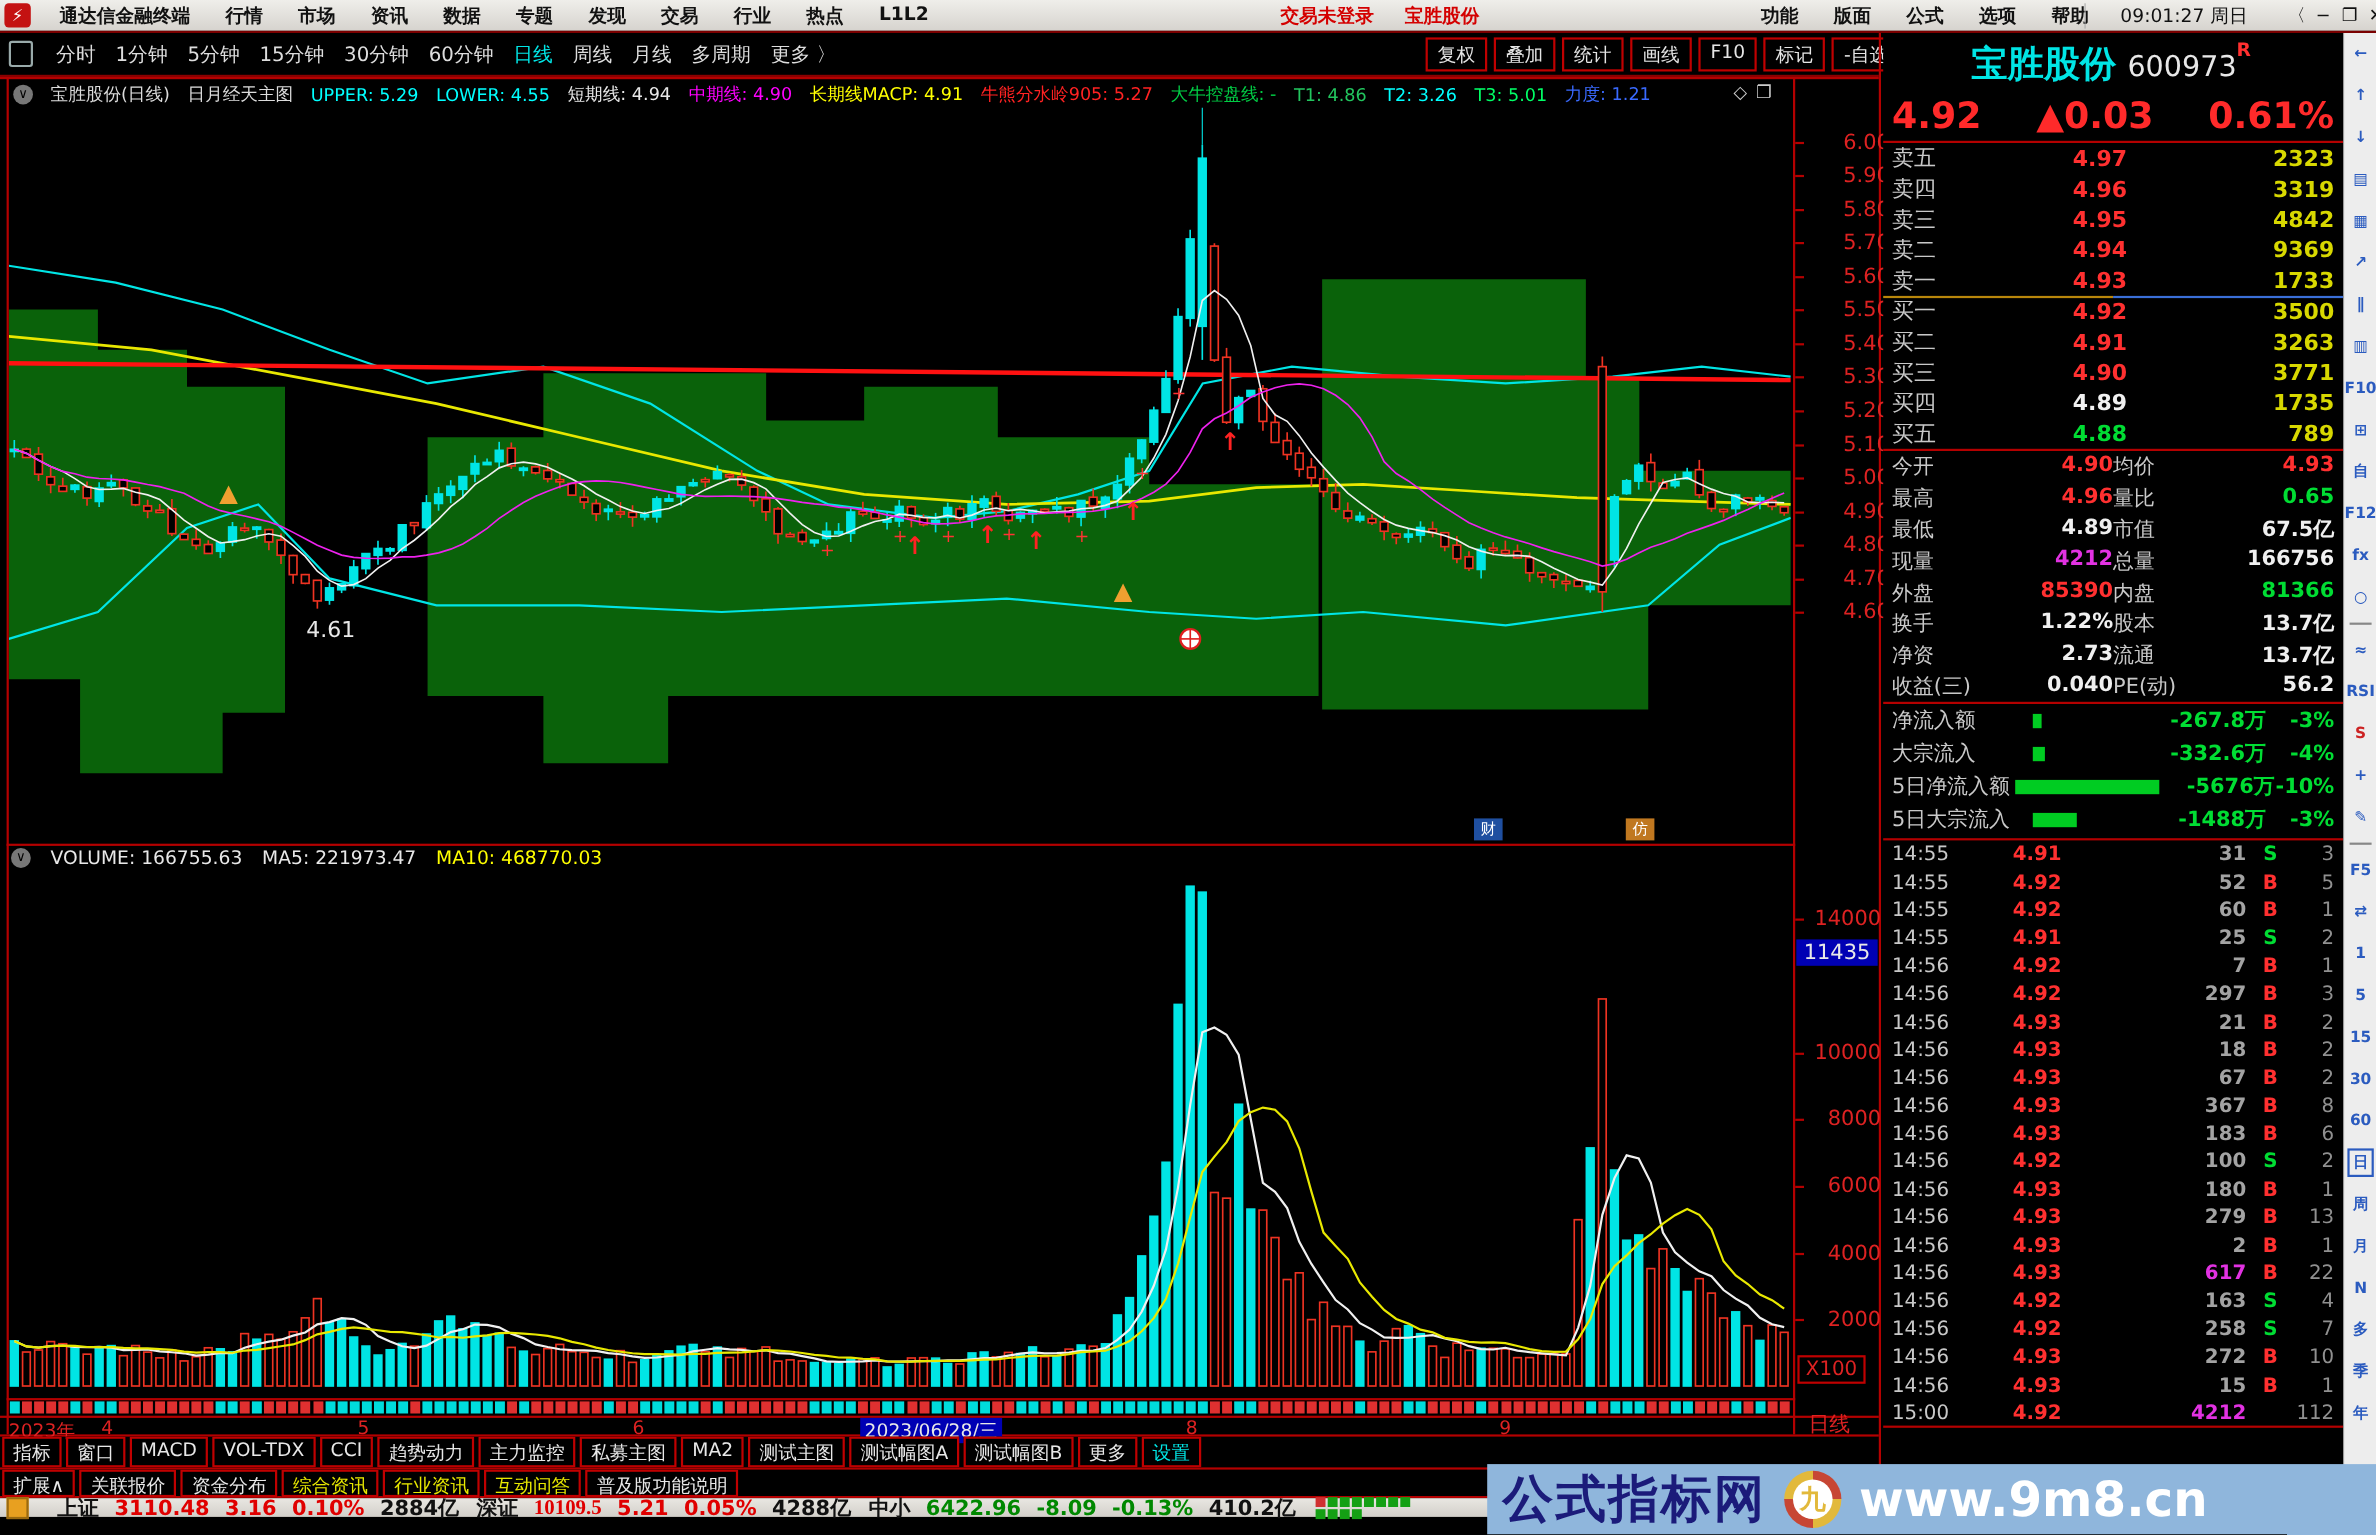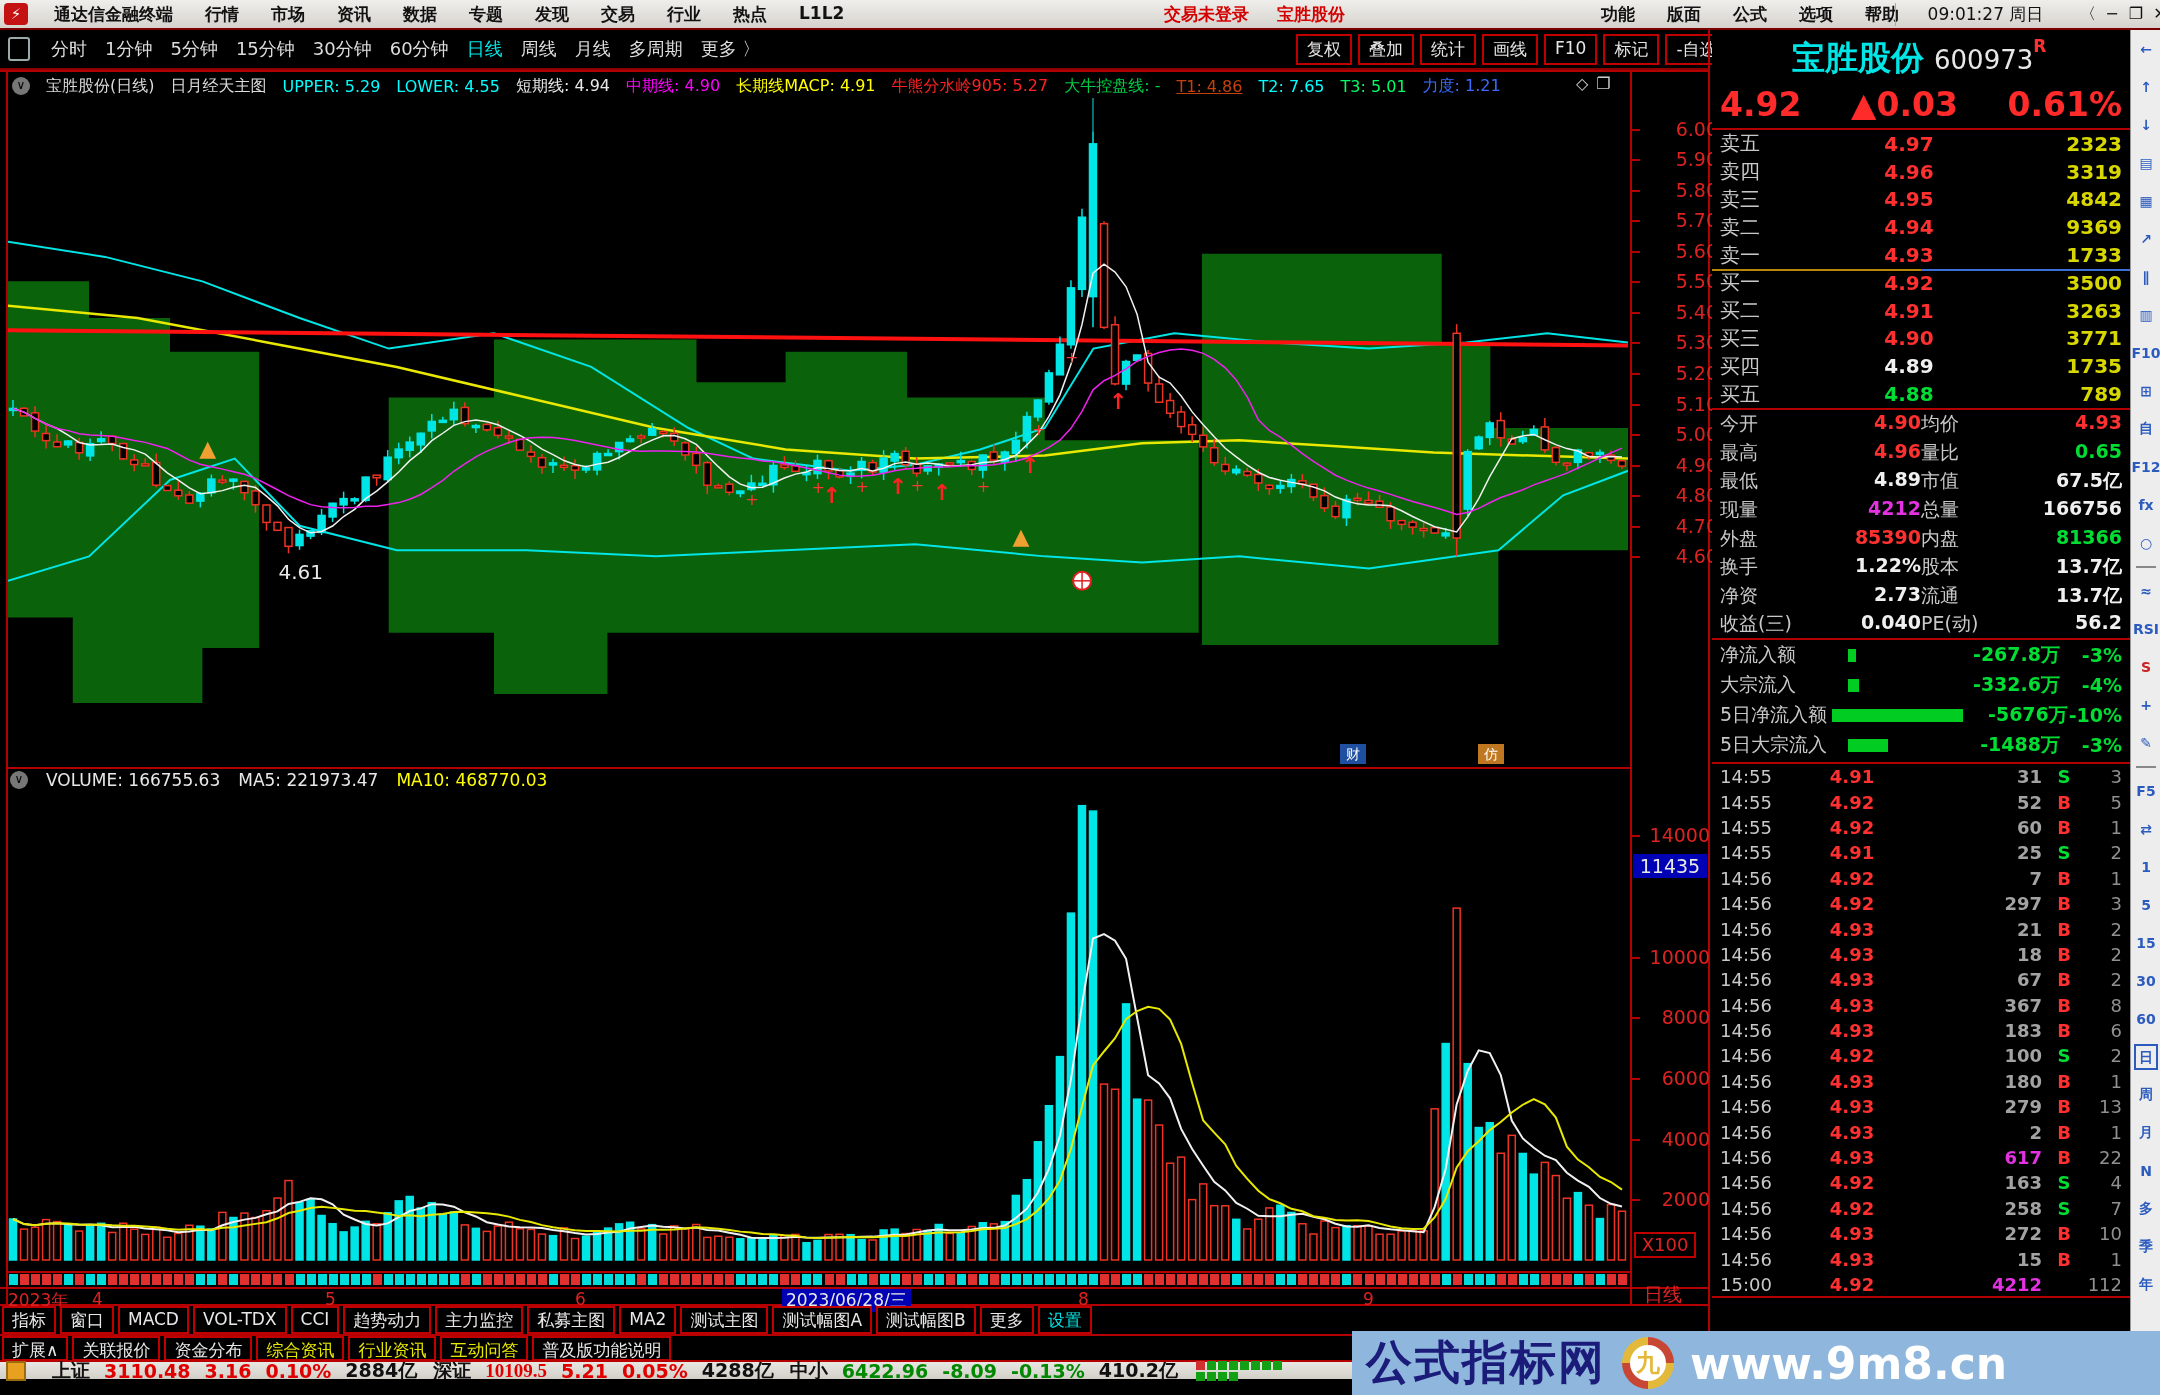--- a/index.html
+++ b/index.html
@@ -204,22 +204,22 @@
     <span id="hdr-chevron">∨</span>
   <span style="color: rgb(220, 220, 220);">宝胜股份(日线)</span>
       <span style="color: rgb(220, 220, 220);">日月经天主图</span>
       <span style="color: rgb(0, 255, 255);">UPPER: 5.29</span>
       <span style="color: rgb(0, 255, 255);">LOWER: 4.55</span>
       <span style="color: rgb(232, 232, 232);">短期线: 4.94</span>
       <span style="color: rgb(255, 0, 255);">中期线: 4.90</span>
       <span style="color: rgb(255, 255, 0);">长期线MACP: 4.91</span>
       <span style="color: rgb(255, 34, 34);">牛熊分水岭905: 5.27</span>
       <span style="color: rgb(0, 204, 68);">大牛控盘线: -</span>
-      <span style="color: #c2410c; text-decoration: underline;">T1: 4.86</span>
-      <span style="color: rgb(0, 255, 255);">T2: 7.65</span>
+      <span style="color: #22c55e;">T1: 4.86</span>
+      <span style="color: rgb(0, 255, 255);">T2: 3.26</span>
       <span style="color: rgb(0, 255, 102);">T3: 5.01</span>
       <span style="color: rgb(58, 106, 255);">力度: 1.21</span>
     </div>
   <div class="abs" id="hdr-corner">
       <span>◇</span>
       <span>❐</span>
     </div>
 
   <svg class="abs" id="main-chart" style="left:8px;top:98px;" width="1620" height="657">
       <polygon points="0,183.34883720930225 81,183.34883720930225 81,220.01860465116275 162,220.01860465116275 162,253.63255813953495 251.1,253.63255813953495 251.1,550.0465116279071 194.4,550.0465116279071 194.4,605.0511627906977 64.8,605.0511627906977 64.8,519.4883720930231 0,519.4883720930231" fill="#0a620a"></polygon>

